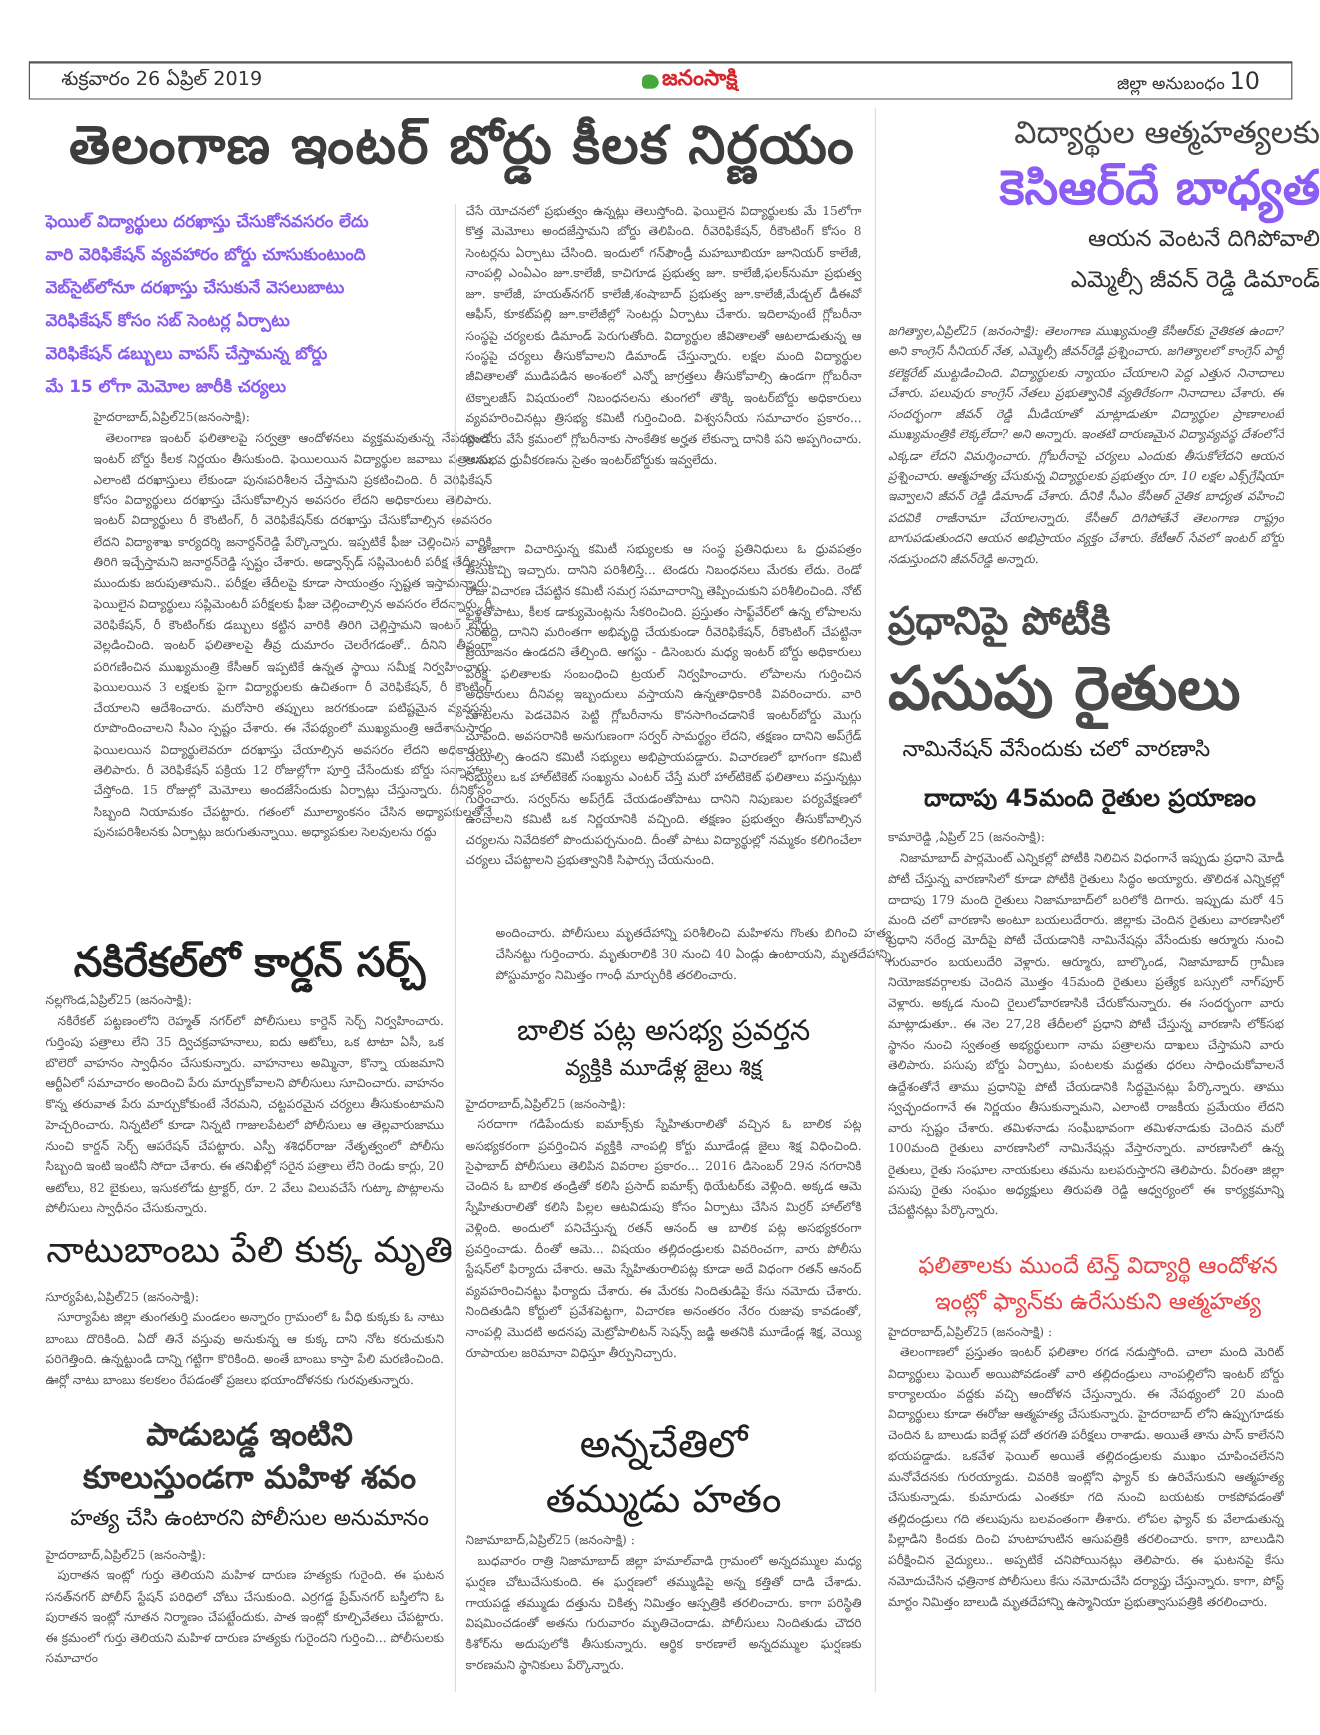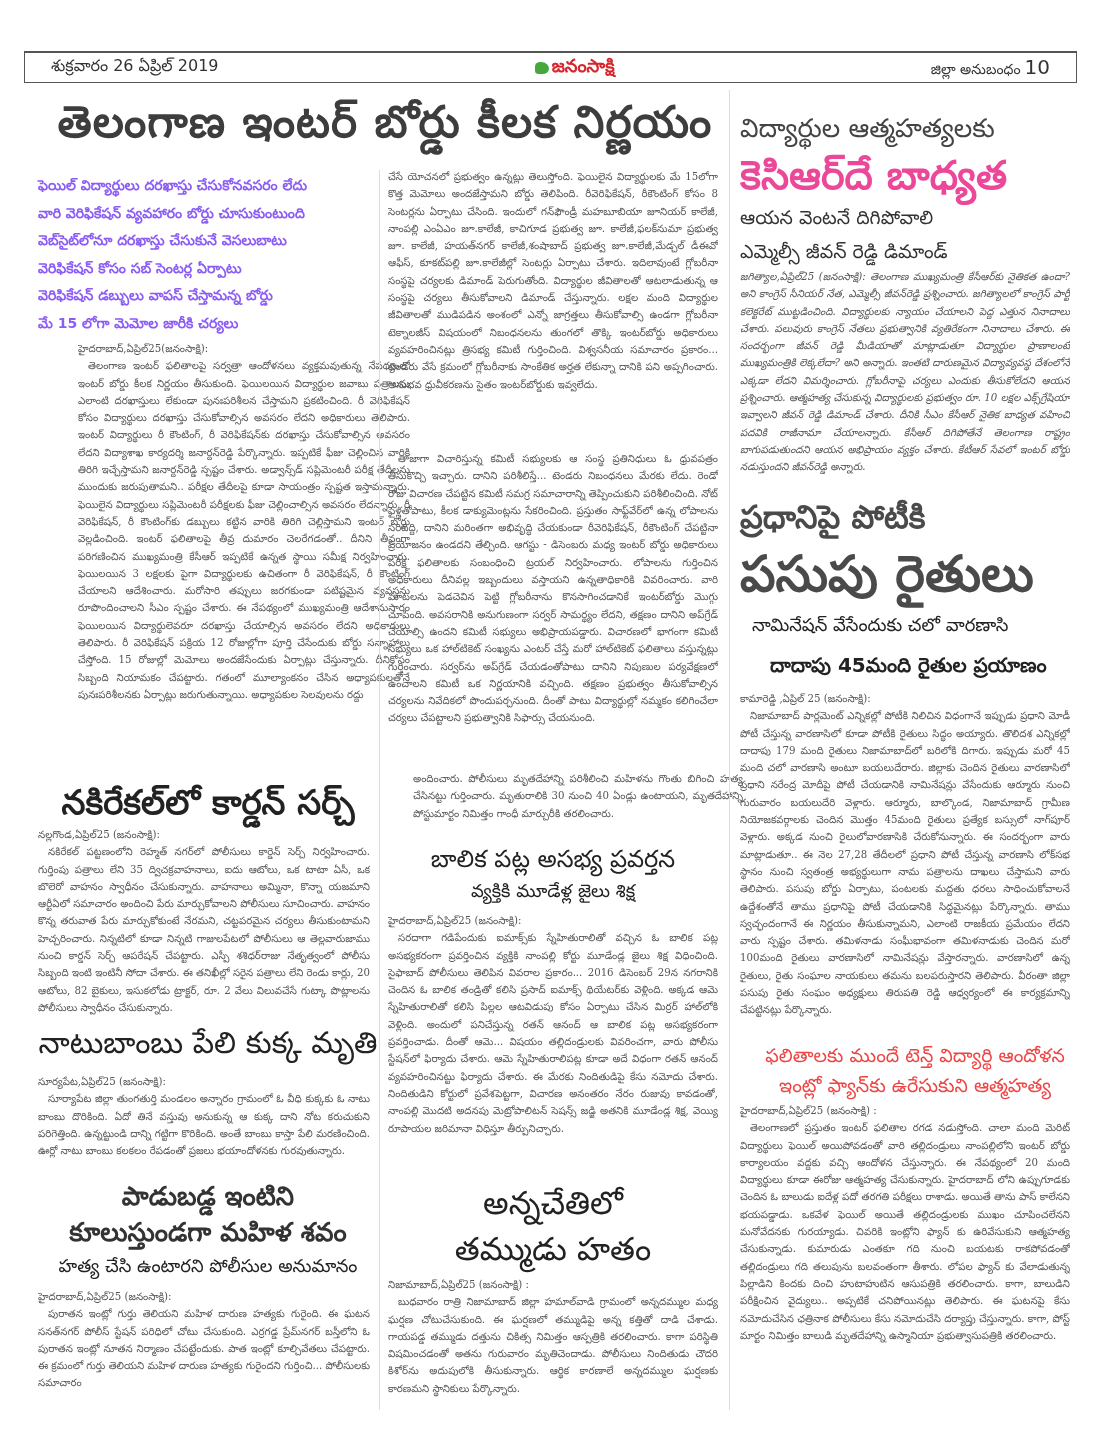--- a/index.html
+++ b/index.html
@@ -14,23 +14,23 @@
   .masthead .page { font-size: 14px; }
   .masthead .page b { font-size: 20px; font-weight: normal; margin-left: 4px; }
 
   .col { position: absolute; font-size: 10.2px; line-height: 17.3px; color: #555; text-align: justify; font-family: "DejaVu Serif", serif; }
   .col p { text-indent: 10px; }
   .dateline { text-indent: 0 !important; display: block; }
 
   .h-main { position: absolute; left: 40px; top: 96px; width: 690px; font-size: 44px; font-weight: bold; color: #3d3d3d; letter-spacing: 1px; text-align: center; }
   .bullets { position: absolute; left: 38px; top: 172px; width: 330px; font-size: 14px; line-height: 27.5px; color: #8b5cf6; font-weight: bold; }
 
-  .h-right1 { position: absolute; left: 740px; top: 113px; width: 360px; text-align: left; color: #444; }
+  .h-right1 { position: absolute; left: 740px; top: 96px; width: 360px; text-align: right; color: #444; }
   .h-right1 .kick { font-size: 26px; }
-  .h-right1 .big { font-size: 40px; font-weight: bold; color: #ec4899; line-height: 50px; }
+  .h-right1 .big { font-size: 40px; font-weight: bold; color: #8b5cf6; line-height: 50px; }
   .h-right1 .sub { font-size: 19px; line-height: 34px; color: #333; }
 
   .h-right2 { position: absolute; left: 740px; top: 498px; width: 360px; color: #4a4a4a; }
   .h-right2 .kick { font-size: 32px; font-weight: bold; }
   .h-right2 .big { font-size: 50px; font-weight: bold; line-height: 62px; }
   .h-right2 .sub { font-size: 18px; line-height: 40px; color: #222; padding-left: 12px; }
   .h-right2 .sub2 { font-size: 20px; font-weight: bold; line-height: 40px; color: #222; padding-left: 30px; }
 
   .h-sec { position: absolute; font-weight: bold; color: #222; text-align: center; }
   .rule-v { position: absolute; width: 1px; background: #ddd; }

